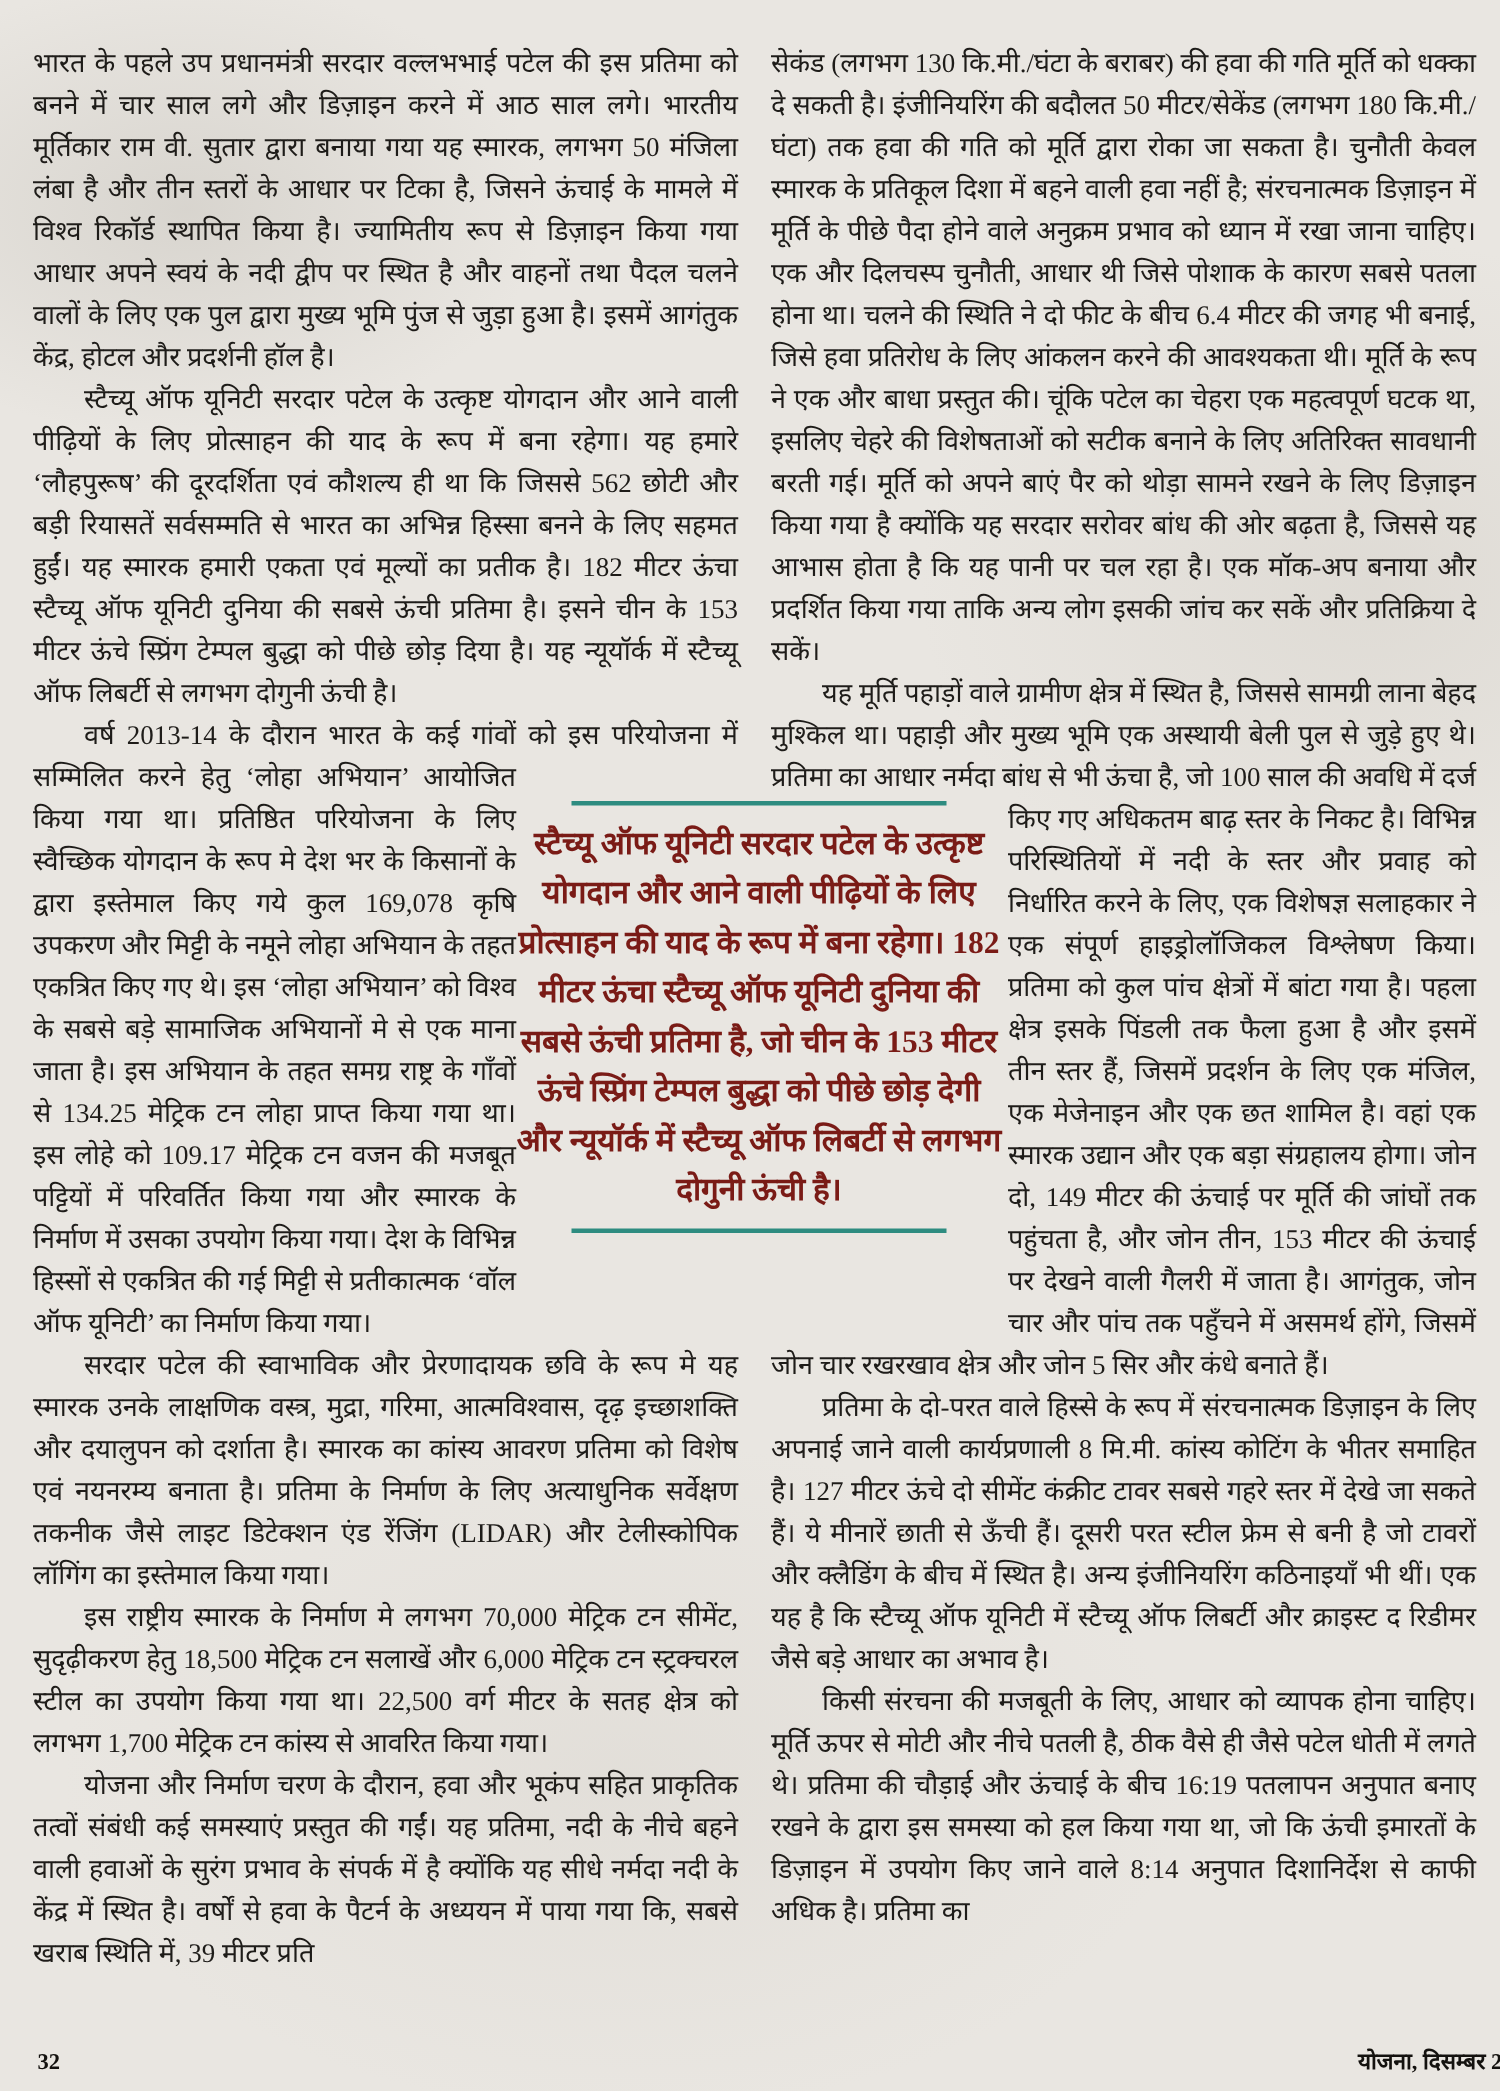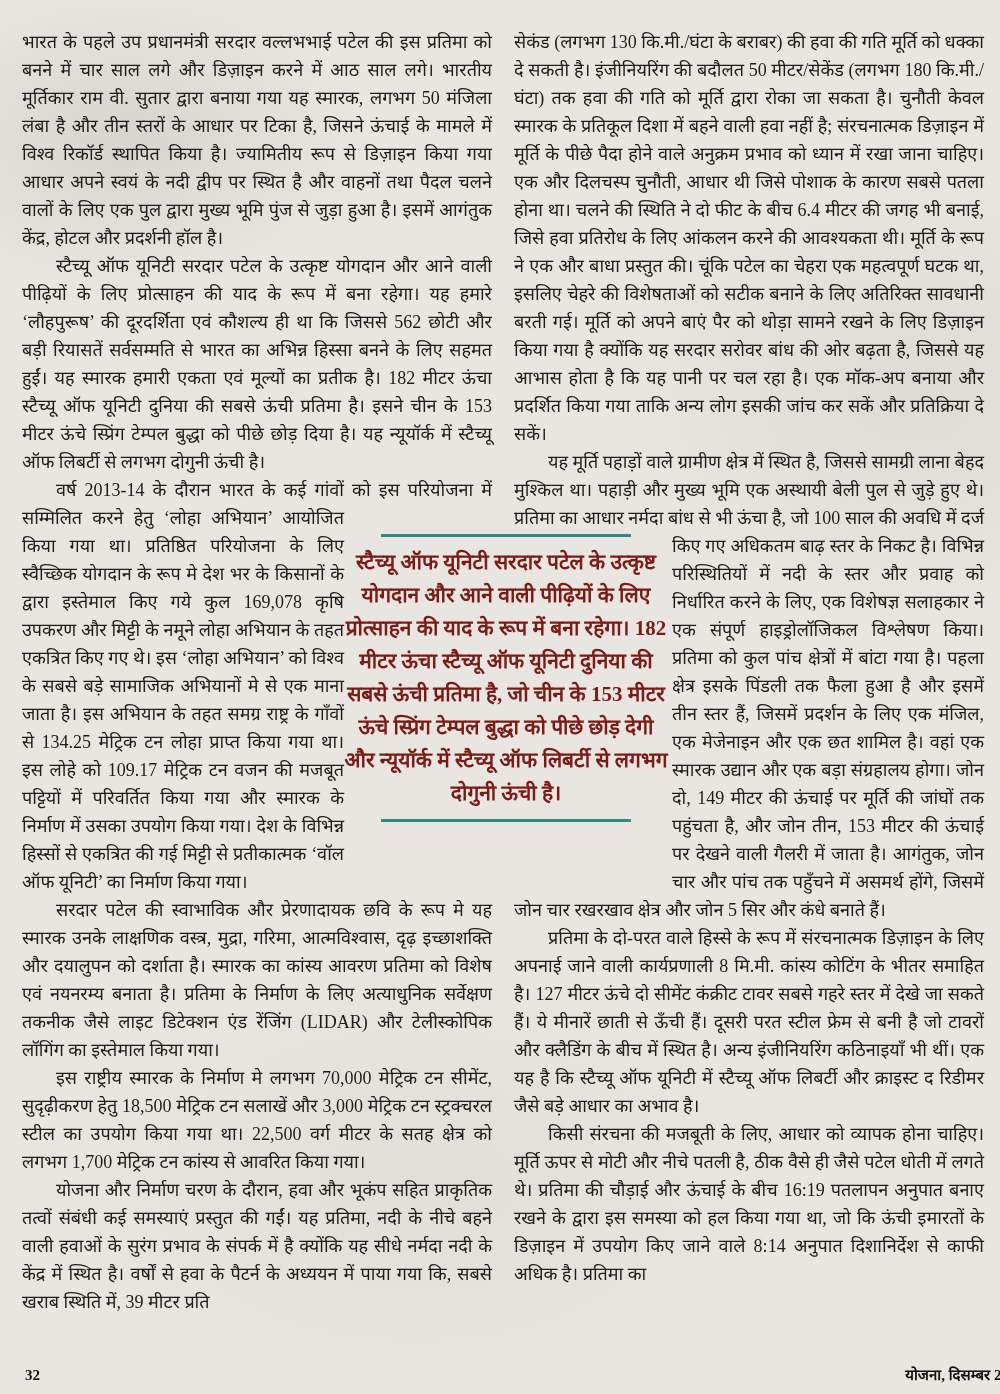--- a/index.html
+++ b/index.html
@@ -94,21 +94,21 @@
 
   <div class="columns">
 
     <div class="col">
       <div class="push-right"></div>
       <div class="carve-right"></div>
       <p class="flush">भारत के पहले उप प्रधानमंत्री सरदार वल्लभभाई पटेल की इस प्रतिमा को बनने में चार साल लगे और डिज़ाइन करने में आठ साल लगे। भारतीय मूर्तिकार राम वी. सुतार द्वारा बनाया गया यह स्मारक, लगभग 50 मंजिला लंबा है और तीन स्तरों के आधार पर टिका है, जिसने ऊंचाई के मामले में विश्व रिकॉर्ड स्थापित किया है। ज्यामितीय रूप से डिज़ाइन किया गया आधार अपने स्वयं के नदी द्वीप पर स्थित है और वाहनों तथा पैदल चलने वालों के लिए एक पुल द्वारा मुख्य भूमि पुंज से जुड़ा हुआ है। इसमें आगंतुक केंद्र, होटल और प्रदर्शनी हॉल है।</p>
       <p>स्टैच्यू ऑफ यूनिटी सरदार पटेल के उत्कृष्ट योगदान और आने वाली पीढ़ियों के लिए प्रोत्साहन की याद के रूप में बना रहेगा। यह हमारे ‘लौहपुरूष’ की दूरदर्शिता एवं कौशल्य ही था कि जिससे 562 छोटी और बड़ी रियासतें सर्वसम्मति से भारत का अभिन्न हिस्सा बनने के लिए सहमत हुईं। यह स्मारक हमारी एकता एवं मूल्यों का प्रतीक है। 182 मीटर ऊंचा स्टैच्यू ऑफ यूनिटी दुनिया की सबसे ऊंची प्रतिमा है। इसने चीन के 153 मीटर ऊंचे स्प्रिंग टेम्पल बुद्धा को पीछे छोड़ दिया है। यह न्यूयॉर्क में स्टैच्यू ऑफ लिबर्टी से लगभग दोगुनी ऊंची है।</p>
       <p>वर्ष 2013-14 के दौरान भारत के कई गांवों को इस परियोजना में सम्मिलित करने हेतु ‘लोहा अभियान’ आयोजित किया गया था। प्रतिष्ठित परियोजना के लिए स्वैच्छिक योगदान के रूप मे देश भर के किसानों के द्वारा इस्तेमाल किए गये कुल 169,078 कृषि उपकरण और मिट्टी के नमूने लोहा अभियान के तहत एकत्रित किए गए थे। इस ‘लोहा अभियान’ को विश्व के सबसे बड़े सामाजिक अभियानों मे से एक माना जाता है। इस अभियान के तहत समग्र राष्ट्र के गाँवों से 134.25 मेट्रिक टन लोहा प्राप्त किया गया था। इस लोहे को 109.17 मेट्रिक टन वजन की मजबूत पट्टियों में परिवर्तित किया गया और स्मारक के निर्माण में उसका उपयोग किया गया। देश के विभिन्न हिस्सों से एकत्रित की गई मिट्टी से प्रतीकात्मक ‘वॉल ऑफ यूनिटी’ का निर्माण किया गया।</p>
       <p>सरदार पटेल की स्वाभाविक और प्रेरणादायक छवि के रूप मे यह स्मारक उनके लाक्षणिक वस्त्र, मुद्रा, गरिमा, आत्मविश्वास, दृढ़ इच्छाशक्ति और दयालुपन को दर्शाता है। स्मारक का कांस्य आवरण प्रतिमा को विशेष एवं नयनरम्य बनाता है। प्रतिमा के निर्माण के लिए अत्याधुनिक सर्वेक्षण तकनीक जैसे लाइट डिटेक्शन एंड रेंजिंग (LIDAR) और टेलीस्कोपिक लॉगिंग का इस्तेमाल किया गया।</p>
-      <p>इस राष्ट्रीय स्मारक के निर्माण मे लगभग 70,000 मेट्रिक टन सीमेंट, सुदृढ़ीकरण हेतु 18,500 मेट्रिक टन सलाखें और 3,000 मेट्रिक टन स्ट्रक्चरल स्टील का उपयोग किया गया था। 22,500 वर्ग मीटर के सतह क्षेत्र को लगभग 1,700 मेट्रिक टन कांस्य से आवरित किया गया।</p>
+      <p>इस राष्ट्रीय स्मारक के निर्माण मे लगभग 70,000 मेट्रिक टन सीमेंट, सुदृढ़ीकरण हेतु 18,500 मेट्रिक टन सलाखें और 6,000 मेट्रिक टन स्ट्रक्चरल स्टील का उपयोग किया गया था। 22,500 वर्ग मीटर के सतह क्षेत्र को लगभग 1,700 मेट्रिक टन कांस्य से आवरित किया गया।</p>
       <p>योजना और निर्माण चरण के दौरान, हवा और भूकंप सहित प्राकृतिक तत्वों संबंधी कई समस्याएं प्रस्तुत की गईं। यह प्रतिमा, नदी के नीचे बहने वाली हवाओं के सुरंग प्रभाव के संपर्क में है क्योंकि यह सीधे नर्मदा नदी के केंद्र में स्थित है। वर्षों से हवा के पैटर्न के अध्ययन में पाया गया कि, सबसे खराब स्थिति में, 39 मीटर प्रति</p>
     </div>
 
     <div class="col">
       <div class="push-left"></div>
       <div class="carve-left"></div>
       <p class="flush">सेकंड (लगभग 130 कि.मी./घंटा के बराबर) की हवा की गति मूर्ति को धक्का दे सकती है। इंजीनियरिंग की बदौलत 50 मीटर/सेकेंड (लगभग 180 कि.मी./घंटा) तक हवा की गति को मूर्ति द्वारा रोका जा सकता है। चुनौती केवल स्मारक के प्रतिकूल दिशा में बहने वाली हवा नहीं है; संरचनात्मक डिज़ाइन में मूर्ति के पीछे पैदा होने वाले अनुक्रम प्रभाव को ध्यान में रखा जाना चाहिए। एक और दिलचस्प चुनौती, आधार थी जिसे पोशाक के कारण सबसे पतला होना था। चलने की स्थिति ने दो फीट के बीच 6.4 मीटर की जगह भी बनाई, जिसे हवा प्रतिरोध के लिए आंकलन करने की आवश्यकता थी। मूर्ति के रूप ने एक और बाधा प्रस्तुत की। चूंकि पटेल का चेहरा एक महत्वपूर्ण घटक था, इसलिए चेहरे की विशेषताओं को सटीक बनाने के लिए अतिरिक्त सावधानी बरती गई। मूर्ति को अपने बाएं पैर को थोड़ा सामने रखने के लिए डिज़ाइन किया गया है क्योंकि यह सरदार सरोवर बांध की ओर बढ़ता है, जिससे यह आभास होता है कि यह पानी पर चल रहा है। एक मॉक-अप बनाया और प्रदर्शित किया गया ताकि अन्य लोग इसकी जांच कर सकें और प्रतिक्रिया दे सकें।</p>
       <p>यह मूर्ति पहाड़ों वाले ग्रामीण क्षेत्र में स्थित है, जिससे सामग्री लाना बेहद मुश्किल था। पहाड़ी और मुख्य भूमि एक अस्थायी बेली पुल से जुड़े हुए थे। प्रतिमा का आधार नर्मदा बांध से भी ऊंचा है, जो 100 साल की अवधि में दर्ज किए गए अधिकतम बाढ़ स्तर के निकट है। विभिन्न परिस्थितियों में नदी के स्तर और प्रवाह को निर्धारित करने के लिए, एक विशेषज्ञ सलाहकार ने एक संपूर्ण हाइड्रोलॉजिकल विश्लेषण किया। प्रतिमा को कुल पांच क्षेत्रों में बांटा गया है। पहला क्षेत्र इसके पिंडली तक फैला हुआ है और इसमें तीन स्तर हैं, जिसमें प्रदर्शन के लिए एक मंजिल, एक मेजेनाइन और एक छत शामिल है। वहां एक स्मारक उद्यान और एक बड़ा संग्रहालय होगा। जोन दो, 149 मीटर की ऊंचाई पर मूर्ति की जांघों तक पहुंचता है, और जोन तीन, 153 मीटर की ऊंचाई पर देखने वाली गैलरी में जाता है। आगंतुक, जोन चार और पांच तक पहुँचने में असमर्थ होंगे, जिसमें जोन चार रखरखाव क्षेत्र और जोन 5 सिर और कंधे बनाते हैं।</p>
       <p>प्रतिमा के दो-परत वाले हिस्से के रूप में संरचनात्मक डिज़ाइन के लिए अपनाई जाने वाली कार्यप्रणाली 8 मि.मी. कांस्य कोटिंग के भीतर समाहित है। 127 मीटर ऊंचे दो सीमेंट कंक्रीट टावर सबसे गहरे स्तर में देखे जा सकते हैं। ये मीनारें छाती से ऊँची हैं। दूसरी परत स्टील फ्रेम से बनी है जो टावरों और क्लैडिंग के बीच में स्थित है। अन्य इंजीनियरिंग कठिनाइयाँ भी थीं। एक यह है कि स्टैच्यू ऑफ यूनिटी में स्टैच्यू ऑफ लिबर्टी और क्राइस्ट द रिडीमर जैसे बड़े आधार का अभाव है।</p>
       <p>किसी  संरचना की मजबूती के लिए, आधार को व्यापक होना चाहिए। मूर्ति ऊपर से मोटी और नीचे पतली है, ठीक वैसे ही जैसे पटेल  धोती में लगते थे। प्रतिमा की चौड़ाई और ऊंचाई के बीच 16:19 पतलापन अनुपात बनाए रखने के द्वारा इस समस्या को हल किया गया था, जो कि ऊंची इमारतों के डिज़ाइन में उपयोग किए जाने वाले 8:14 अनुपात दिशानिर्देश से काफी अधिक है। प्रतिमा का</p>

